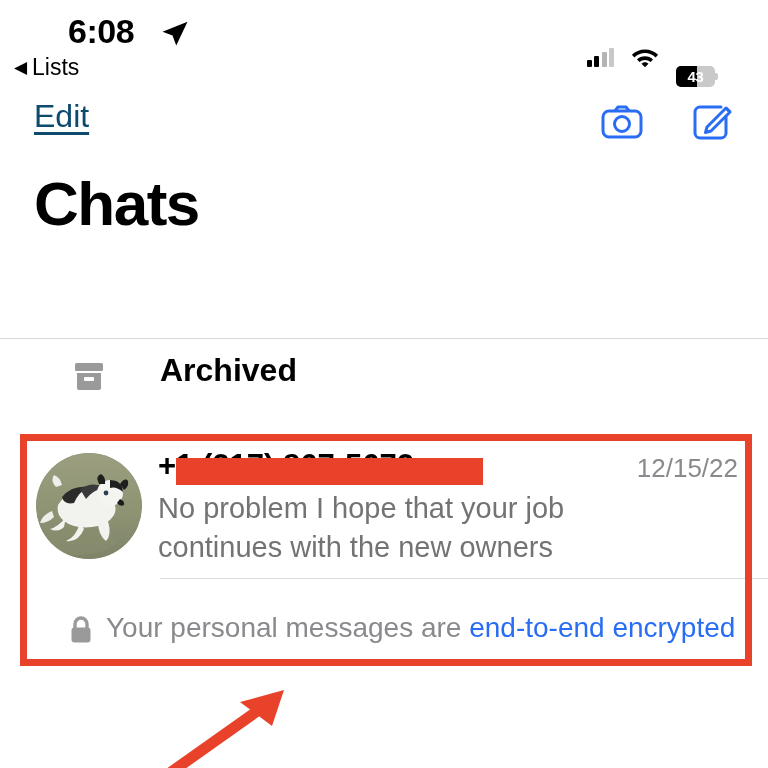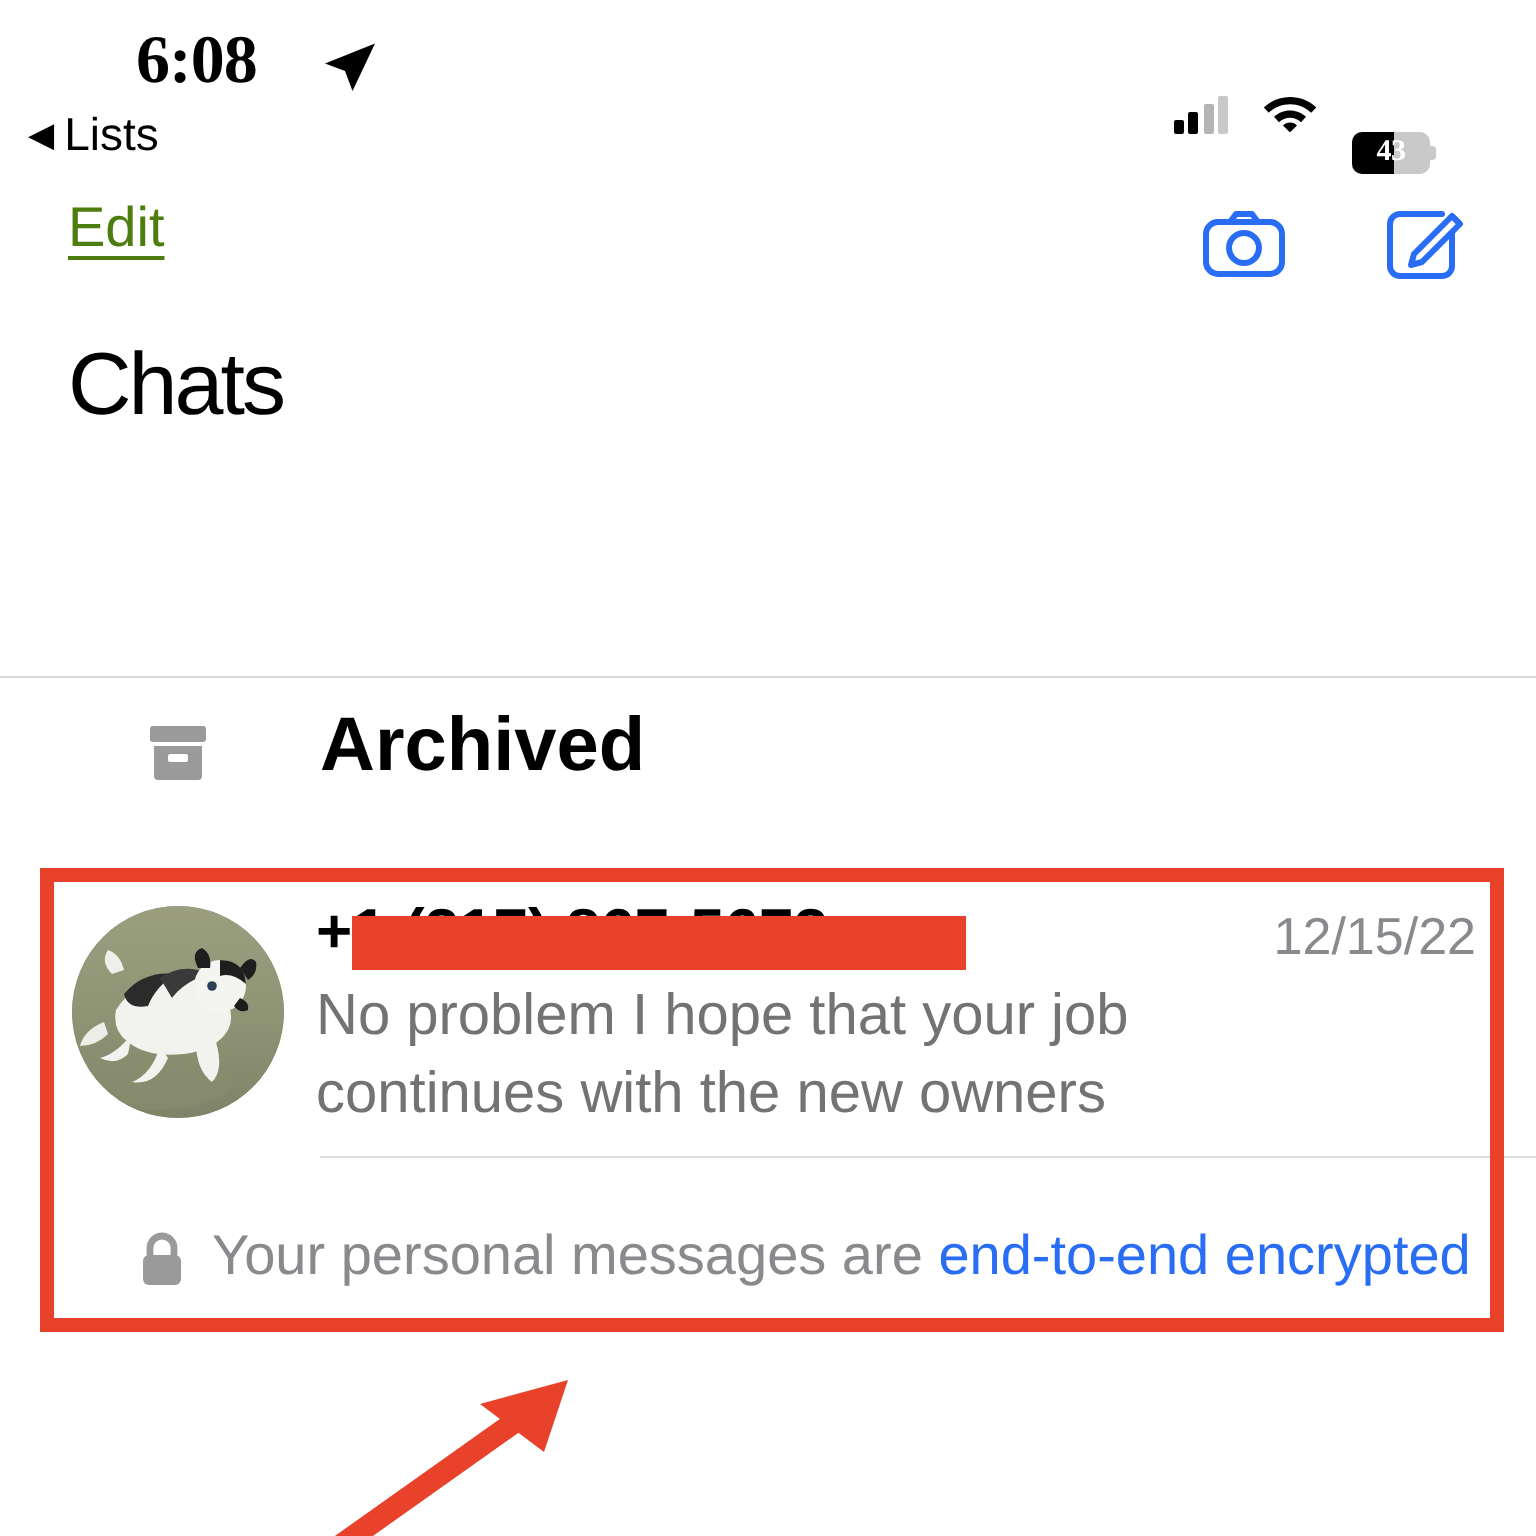--- a/index.html
+++ b/index.html
@@ -5,21 +5,21 @@
   * { box-sizing: border-box; margin: 0; padding: 0; }
   html, body {
     width: 768px; height: 768px;
     background: #ffffff;
     font-family: "Liberation Sans", sans-serif;
     overflow: hidden;
   }
   #screen { position: relative; width: 768px; height: 768px; background: #fff; }
 
   
-  .statusbar { position: absolute; left: 0; top: 0; width: 768px; height: 60px; font-family: Liberation Serif, serif; }
+  .statusbar { position: absolute; left: 0; top: 0; width: 768px; height: 60px; }
   .sb-time {
     position: absolute; left: 68px; top: 12px;
     font-size: 34px; font-weight: bold; letter-spacing: -0.5px; color: #000;
   }
   .sb-loc { position: absolute; left: 160px; top: 18px; }
   .sb-right { position: absolute; right: 50px; top: 28px; display: flex; align-items: center; gap: 16px; }
   .cell { display: flex; align-items: flex-end; gap: 2.5px; height: 19px; }
   .cell i { display: block; width: 5px; background: #000; border-radius: 1px; }
   .cell i:nth-child(1) { height: 7px; }
   .cell i:nth-child(2) { height: 11px; }
@@ -45,48 +45,48 @@
   .back-link {
     position: absolute; left: 14px; top: 54px;
     font-size: 23px; color: #000; display: flex; align-items: center; gap: 5px;
   }
   .back-caret { font-size: 17px; line-height: 1; }
 
   
   .navbar { position: absolute; left: 0; top: 98px; width: 768px; height: 52px; }
   .edit-btn {
     position: absolute; left: 34px; top: 0;
-    font-size: 28px; color: #4d7c0f; text-decoration: underline; text-underline-offset: 5px;
+    font-size: 32px; color: #0c4a6e; text-decoration: underline; text-underline-offset: 5px;
   }
   .nav-icons { position: absolute; right: 34px; top: 2px; display: flex; gap: 46px; }
   .nav-icon { width: 44px; height: 44px; }
 
   
   .page-title {
     position: absolute; left: 34px; top: 168px;
-    font-size: 44px; font-weight: normal; color: #000; letter-spacing: -1.5px;
+    font-size: 62px; font-weight: bold; color: #000; letter-spacing: -1.5px;
   }
 
   
   .link-row { position: absolute; left: 0; top: 281px; width: 768px; height: 40px; }
   .link-row a {
     position: absolute; font-size: 29px; color: #2a6df5;
     text-decoration: underline; text-underline-offset: 5px;
   }
   .link-broadcast { left: 34px; }
   .link-newgroup { right: 34px; }
 
   .divider-full { position: absolute; left: 0; top: 338px; width: 768px; height: 1px; background: #d9d9d9; }
 
   
   .archived-row { position: absolute; left: 0; top: 352px; width: 768px; height: 60px; }
   .archive-icon { position: absolute; left: 69px; top: 6px; width: 40px; height: 40px; }
   .archived-label {
     position: absolute; left: 160px; top: 0px;
-    font-size: 38px; font-weight: bold; color: #000;
+    font-size: 32px; font-weight: bold; color: #000;
   }
 
   
   .highlight-box {
     position: absolute; left: 20px; top: 434px; width: 732px; height: 232px;
     border: 7px solid #e8432a; background: transparent;
   }
 
   
   .chat-row { position: absolute; left: 0; top: 443px; width: 768px; height: 135px; }

